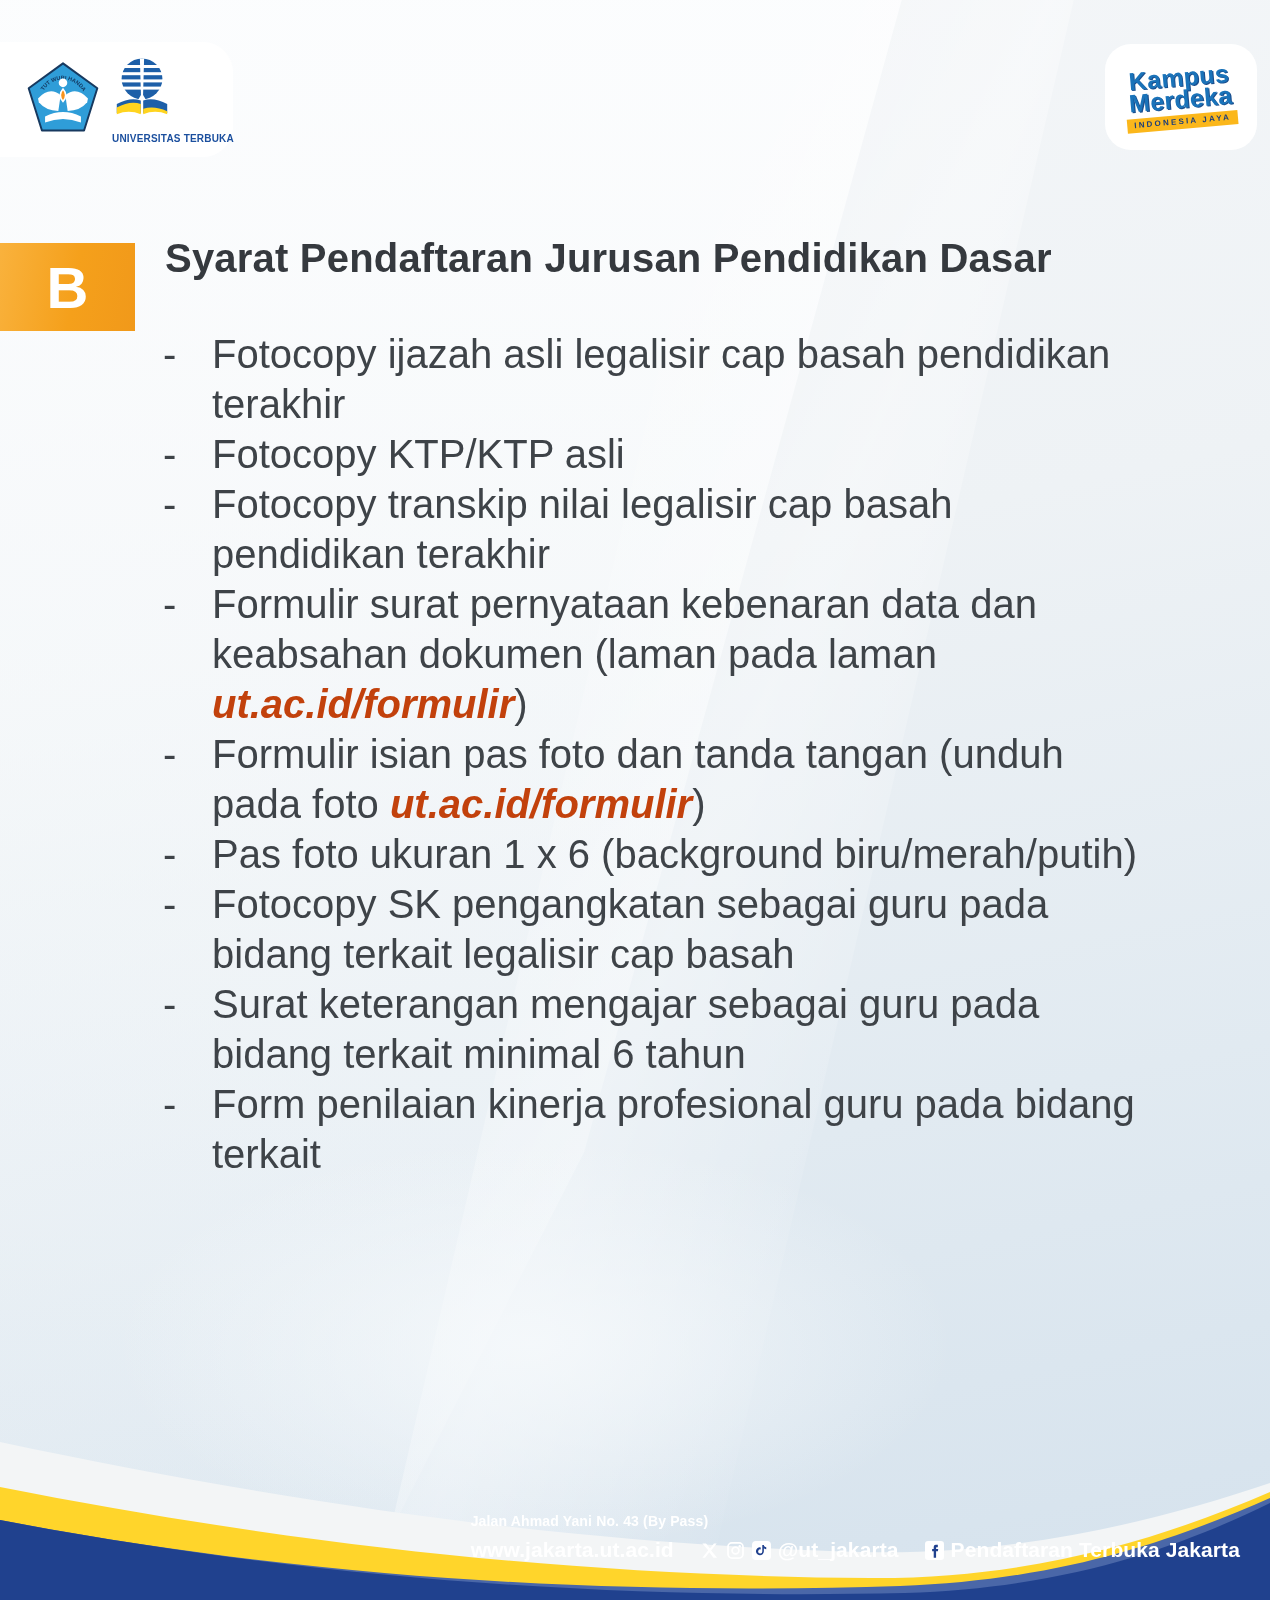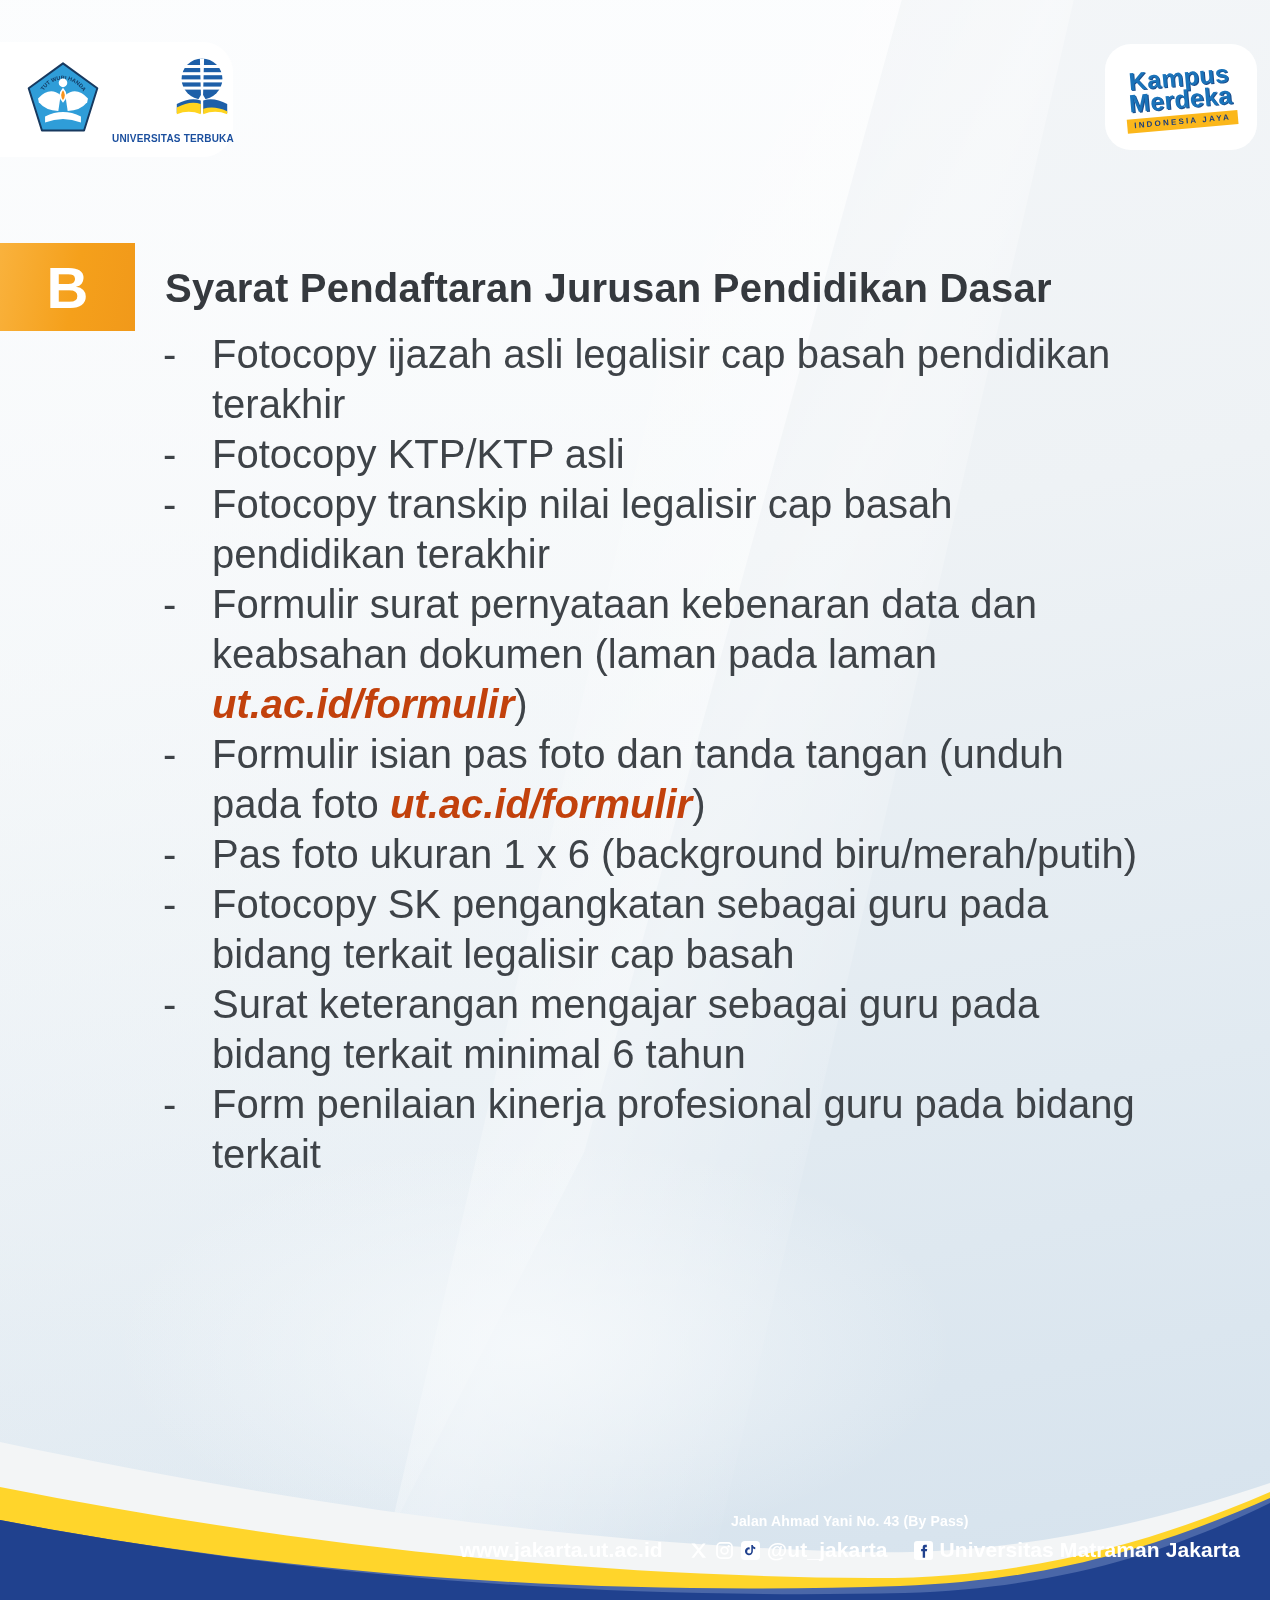--- a/index.html
+++ b/index.html
@@ -14,50 +14,50 @@
     clip-path:polygon(0 0,71% 0,46% 72%,28% 100%,0 100%);}
   .bg-streak{position:absolute;left:44%;top:-6%;width:26%;height:112%;
     background:linear-gradient(100deg,rgba(255,255,255,0) 0%,rgba(255,255,255,0.38) 50%,rgba(255,255,255,0) 100%);
     transform:skewX(-13deg);}
   .bg-glow{position:absolute;left:6%;top:70%;width:72%;height:28%;
     background:radial-gradient(ellipse at center,rgba(247,250,252,0.8) 0%,rgba(247,250,252,0) 65%);}
 
   
   .card-left{position:absolute;left:0;top:42px;width:233px;height:115px;background:#ffffff;
     border-radius:0 30px 30px 0;display:flex;align-items:center;padding-left:24px;box-sizing:border-box;gap:10px;}
-  .ut-block{width:120px;text-align:right;}
+  .ut-block{width:120px;text-align:left;}
   .ut-label{font-size:10px;font-weight:bold;color:#1b4f9e;letter-spacing:0.2px;white-space:nowrap;margin-top:1px;}
 
   .card-right{position:absolute;left:1105px;top:44px;width:152px;height:106px;background:#ffffff;
     border-radius:26px;display:flex;align-items:center;justify-content:center;}
   .km-wrap{transform:rotate(-5deg);text-align:center;}
   .km-line{font-size:25px;font-weight:bold;color:#1a73b9;line-height:22px;letter-spacing:0.3px;
     text-shadow:1px 1px 0 #1b4e8d;}
   .km-banner{display:inline-block;margin-top:3px;background:#fbb71b;padding:2px 7px 3px;
     font-size:8px;font-weight:bold;color:#1d3e79;letter-spacing:2.2px;white-space:nowrap;}
 
   
   .badge{position:absolute;left:0;top:243px;width:135px;height:88px;
     background:linear-gradient(100deg,#f9b23d 0%,#f5a01b 55%,#f1991a 100%);
     display:flex;align-items:center;justify-content:center;
     font-size:58px;font-weight:bold;color:#ffffff;}
-  .title{position:absolute;left:165px;top:265px;width:1040px;
+  .title{position:absolute;left:165px;top:235px;width:1040px;
     font-size:40px;font-weight:bold;color:#35393e;letter-spacing:0.2px;line-height:46px;}
 
   
   .list{position:absolute;left:163px;top:329px;width:978px;
     font-size:40px;line-height:50px;color:#3e4348;}
   .req-item{display:flex;}
   .dash{flex:0 0 49px;}
   .req-text{flex:1;}
   .req-text .bold{font-weight:bold;color:#c2410c;font-style:italic;}
 
   
   .footer-wave{position:absolute;left:0;bottom:0;width:1270px;height:220px;}
-  .footer-text{position:absolute;right:30px;top:1511px;text-align:center;color:#ffffff;}
+  .footer-text{position:absolute;right:30px;top:1511px;text-align:left;color:#ffffff;}
   .addr{font-size:14px;font-weight:bold;line-height:21px;letter-spacing:0.15px;}
   .social-row{margin-top:6px;display:flex;align-items:center;justify-content:flex-end;gap:7px;
     font-size:21px;font-weight:bold;letter-spacing:0.1px;}
   .social-row .gap{width:12px;}
   .icon{display:inline-block;width:19px;height:19px;vertical-align:middle;}
 </style>
 </head>
 <body>
 
 <div id="page">
@@ -175,17 +175,17 @@
       <svg class="icon" viewBox="0 0 24 24">
         <rect width="24" height="24" rx="5" fill="#ffffff"></rect>
         <path d="M13 5v8.2a2.6 2.6 0 1 1-2-2.5V8.1a5 5 0 1 0 4 4.9V9.3c.9.7 2 1.1 3 1.2V8c-1.6-.2-3-1.4-3-3z" fill="#20418e"></path>
       </svg>
       <span>@ut_jakarta</span>
       <span class="gap"></span>
       <svg class="icon" viewBox="0 0 24 24">
         <rect width="24" height="24" rx="4" fill="#ffffff"></rect>
         <path d="M14.5 8H16.2V4.8h-2.4c-2.2 0-2.8 1.7-2.8 3.4V10H9v3h2v8.2h3V13h2.3l.4-3H14V8.7c0-.4.1-.7.5-.7z" fill="#20418e"></path>
       </svg>
-      <span>Universitas Matraman Jakarta</span>
+      <span>Pendaftaran Terbuka Jakarta</span>
     </div>
   </div>
 
 </div>
 
 </body></html>

